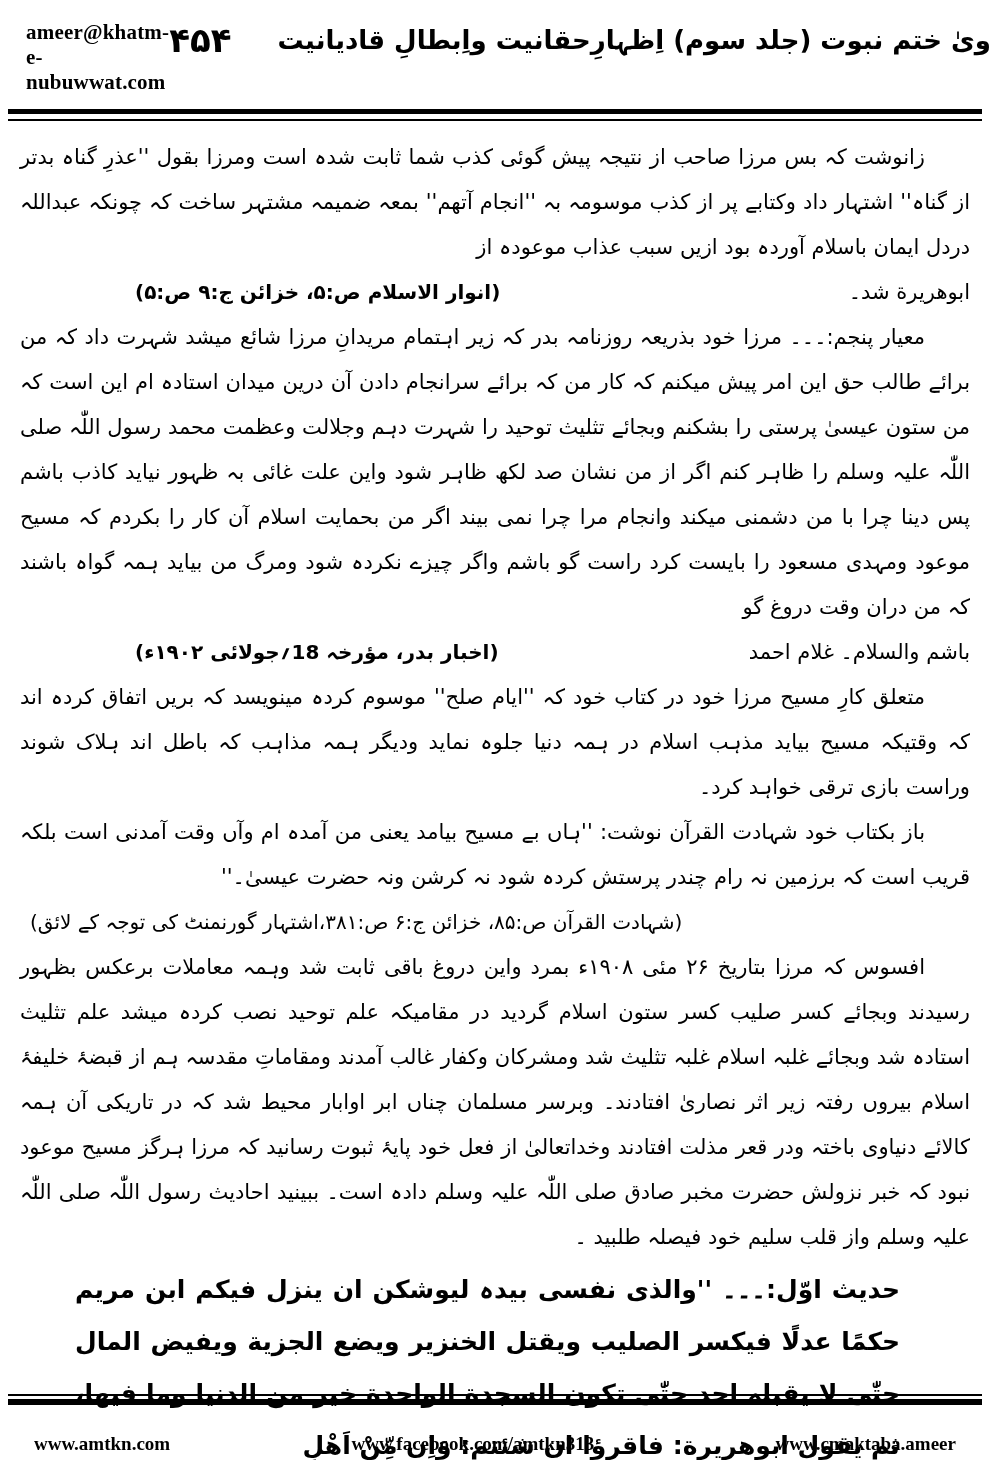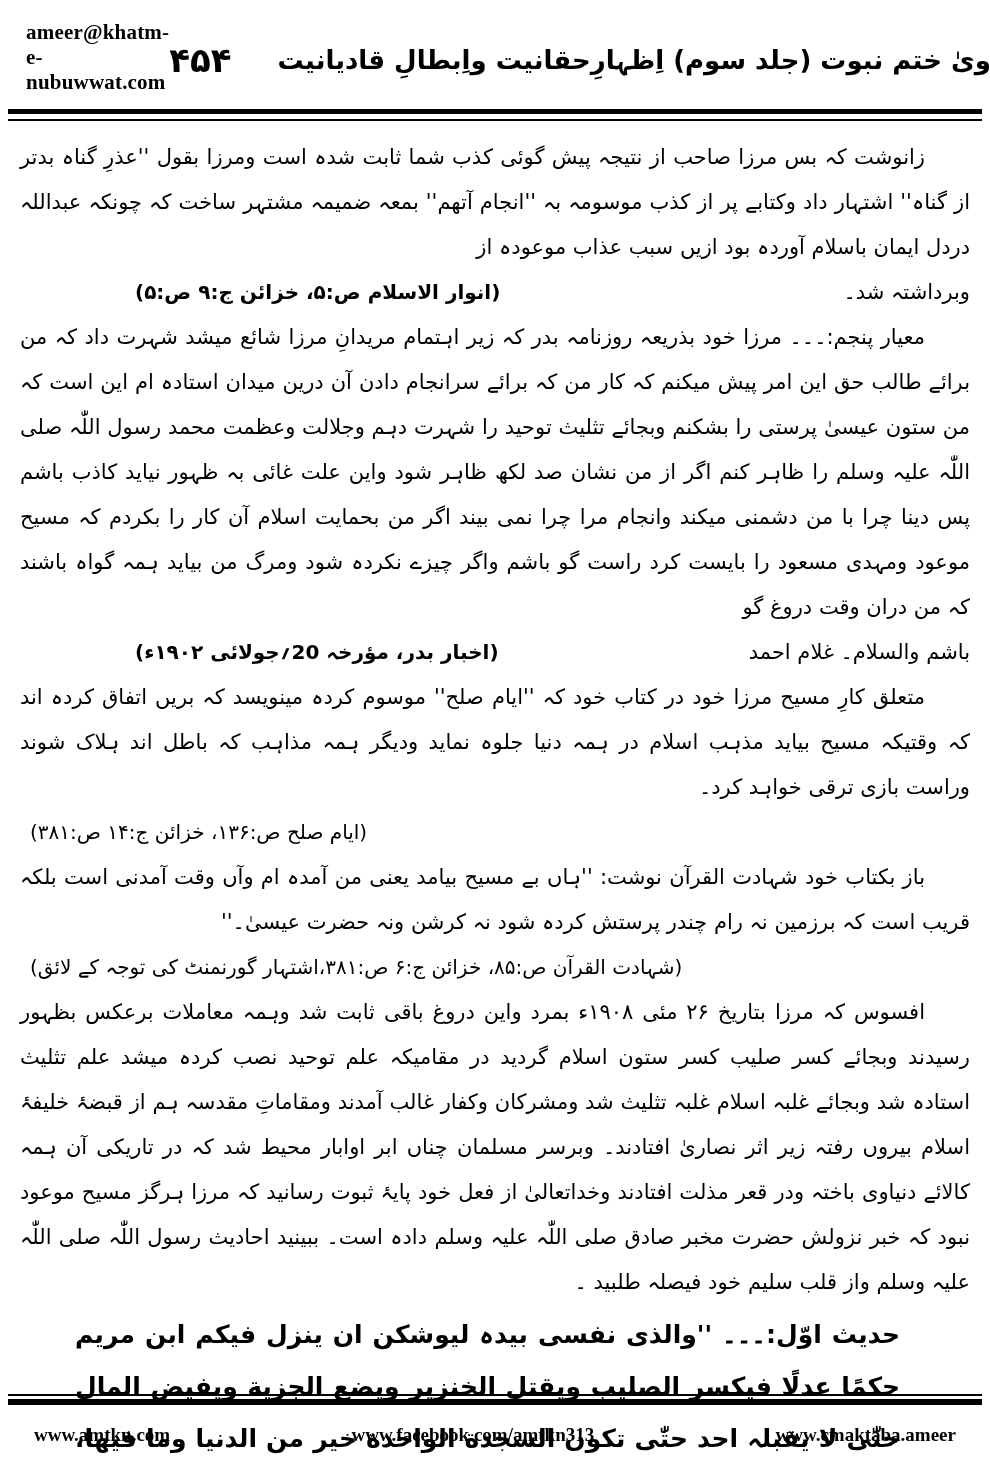--- a/index.html
+++ b/index.html
@@ -12,21 +12,21 @@
   .page {
     position:relative;
     width:990px; height:1460px;
     background:#fff;
     overflow:hidden;
   }
   
   .header {
     display:flex;
     justify-content:space-between;
-    align-items:center;
+    align-items:flex-start;
     padding:20px 36px 8px 26px;
   }
   .email {
     font-family:"Liberation Serif", serif;
     font-weight:bold;
     font-size:21px;
     letter-spacing:0.2px;
     padding-bottom:4px;
   }
   .title-wrap {
@@ -80,21 +80,21 @@
   }
   .rule-bottom {
     margin:0 8px;
     height:11px;
     border-top:2px solid #000;
     border-bottom:6px solid #000;
   }
   .footer-urls {
     display:flex;
     justify-content:space-between;
-    padding:19px 34px 0 34px;
+    padding:28px 34px 0 34px;
     font-family:"Liberation Serif", serif;
     font-weight:bold;
     font-size:19px;
   }
 </style>
 </head>
 <body>
 
 <div class="page">
 
@@ -105,33 +105,32 @@
       <span class="pagenum">۴۵۴</span>
     </div>
   </div>
 
   <div class="rule-top"></div>
 
   <div class="main">
 
     <p class="para indent">زانوشت کہ بس مرزا صاحب از نتیجہ پیش گوئی کذب شما ثابت شدہ است ومرزا بقول ''عذرِ گناہ بدتر از گناہ'' اشتہار داد وکتابے پر از کذب موسومہ بہ ''انجام آتھم'' بمعہ ضمیمہ مشتہر ساخت کہ چونکہ عبداللہ دردل ایمان باسلام آوردہ بود ازیں سبب عذاب موعودہ از</p>
     <div class="split-line">
-      <span>وبرداشتہ شد۔</span>
+      <span>ابوهریرة شد۔</span>
       <span class="cite">(انوار الاسلام ص:۵، خزائن ج:۹ ص:۵)</span>
     </div>
 
 
     <p class="para indent">معیار پنجم:۔۔۔ مرزا خود بذریعہ روزنامہ بدر کہ زیر اہتمام مریدانِ مرزا شائع میشد شہرت داد کہ من برائے طالب حق این امر پیش میکنم کہ کار من کہ برائے سرانجام دادن آن درین میدان استادہ ام این است کہ من ستون عیسیٰ پرستی را بشکنم وبجائے تثلیث توحید را شہرت دہم وجلالت وعظمت محمد رسول اللّٰہ صلی اللّٰہ علیہ وسلم را ظاہر کنم اگر از من نشان صد لکھ ظاہر شود واین علت غائی بہ ظہور نیاید کاذب باشم پس دینا چرا با من دشمنی میکند وانجام مرا چرا نمی بیند اگر من بحمایت اسلام آن کار را بکردم کہ مسیح موعود ومہدی مسعود را بایست کرد راست گو باشم واگر چیزے نکردہ شود ومرگ من بیاید ہمہ گواہ باشند کہ من دران وقت دروغ گو</p>
     <div class="split-line">
       <span>باشم والسلام۔ غلام احمد</span>
-      <span class="cite">(اخبار بدر، مؤرخہ 20؍جولائی ۱۹۰۲ء)</span>
+      <span class="cite">(اخبار بدر، مؤرخہ 18؍جولائی ۱۹۰۲ء)</span>
     </div>
 
     <p class="para indent">متعلق کارِ مسیح مرزا خود در کتاب خود کہ ''ایام صلح'' موسوم کردہ مینویسد کہ بریں اتفاق کردہ اند کہ وقتیکہ مسیح بیاید مذہب اسلام در ہمہ دنیا جلوہ نماید ودیگر ہمہ مذاہب کہ باطل اند ہلاک شوند وراست بازی ترقی خواہد کرد۔</p>
-    <div class="cite-line">(ایام صلح ص:۱۳۶، خزائن ج:۱۴ ص:۳۸۱)</div>
 
     <p class="para indent">باز بکتاب خود شہادت القرآن نوشت: ''ہاں بے مسیح بیامد یعنی من آمدہ ام وآں وقت آمدنی است بلکہ قریب است کہ برزمین نہ رام چندر پرستش کردہ شود نہ کرشن ونہ حضرت عیسیٰ۔''</p>
     <div class="cite-line">(شہادت القرآن ص:۸۵، خزائن ج:۶ ص:۳۸۱،اشتہار گورنمنٹ کی توجہ کے لائق)</div>
 
     <p class="para indent">افسوس کہ مرزا بتاریخ ۲۶ مئی ۱۹۰۸ء بمرد واین دروغ باقی ثابت شد وہمہ معاملات برعکس بظہور رسیدند وبجائے کسر صلیب کسر ستون اسلام گردید در مقامیکہ علم توحید نصب کردہ میشد علم تثلیث استادہ شد وبجائے غلبہ اسلام غلبہ تثلیث شد ومشرکان وکفار غالب آمدند ومقاماتِ مقدسہ ہم از قبضۂ خلیفۂ اسلام بیروں رفتہ زیر اثر نصاریٰ افتادند۔ وبرسر مسلمان چناں ابر اوابار محیط شد کہ در تاریکی آن ہمہ کالائے دنیاوی باختہ ودر قعر مذلت افتادند وخداتعالیٰ از فعل خود پایۂ ثبوت رسانید کہ مرزا ہرگز مسیح موعود نبود کہ خبر نزولش حضرت مخبر صادق صلی اللّٰہ علیہ وسلم دادہ است۔ ببینید احادیث رسول اللّٰہ صلی اللّٰہ علیہ وسلم واز قلب سلیم خود فیصلہ طلبید ۔</p>
 
     <p class="hadith">
       <span class="hadith-label">حدیث اوّل:۔۔۔</span>
       <span>''والذی نفسی بیدہ لیوشکن ان ینزل فیکم ابن مریم حکمًا عدلًا فیکسر الصلیب ویقتل الخنزیر ویضع الجزیة ویفیض المال حتّٰی لا یقبلہ احد حتّٰی تکون السجدة الواحدة خیر من الدنیا وما فیها، ثم یقول ابوهریرة: فاقرؤا ان شئتم: وَاِن مِّنْ اَهْلِ</span>
     </p>

